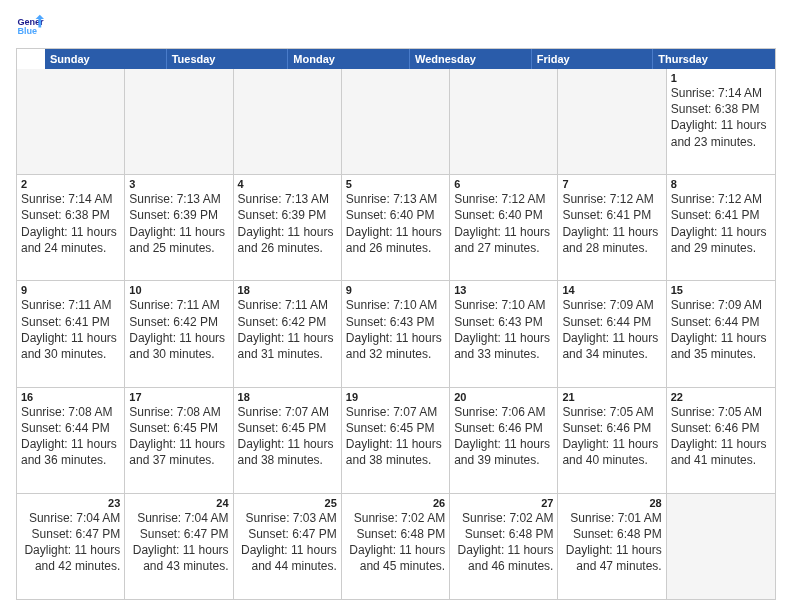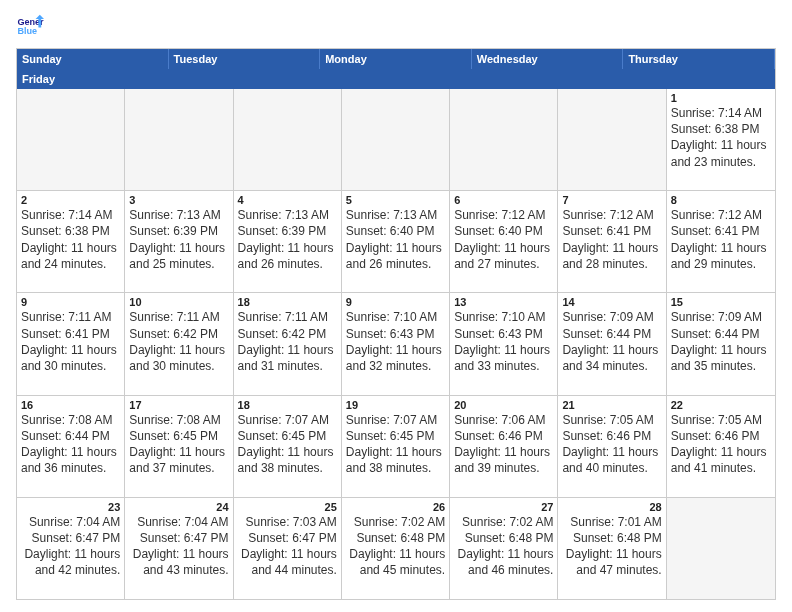--- a/index.html
+++ b/index.html
@@ -47,22 +47,23 @@
       text-align: right;
     }
     .calendar {
       flex: 1;
       border: 1px solid #ccc;
       display: flex;
       flex-direction: column;
     }
     .cal-header {
       display: grid;
-      grid-template-columns: repeat(5, 1fr);
+      grid-template-columns: repeat(6, 1fr);
       background: #2a5caa;
+      margin-left: 28px;
     }
     .cal-header-cell {
       color: #fff;
       font-size: 11px;
       font-weight: bold;
       padding: 4px 5px;
       border-right: 1px solid #4a7cca;
     }
     .cal-header-cell:last-child { border-right: none; }
     .cal-body {
@@ -123,22 +124,22 @@
       <div class="location"></div>
     </div>
   </div>
 
   <div class="calendar">
     <div class="cal-header">
       <div class="cal-header-cell">Sunday</div>
       <div class="cal-header-cell">Tuesday</div>
       <div class="cal-header-cell">Monday</div>
       <div class="cal-header-cell">Wednesday</div>
+      <div class="cal-header-cell">Friday</div>
       <div class="cal-header-cell">Thursday</div>
-      <div class="cal-header-cell">Friday</div>
     </div>
     <div class="cal-body" id="cal-body">
     <div class="cal-row">
           <div class="cal-cell empty"></div>
           <div class="cal-cell empty"></div>
           <div class="cal-cell empty"></div>
           <div class="cal-cell empty"></div>
           <div class="cal-cell empty"></div>
           <div class="cal-cell empty"></div>
           <div class="cal-cell">

